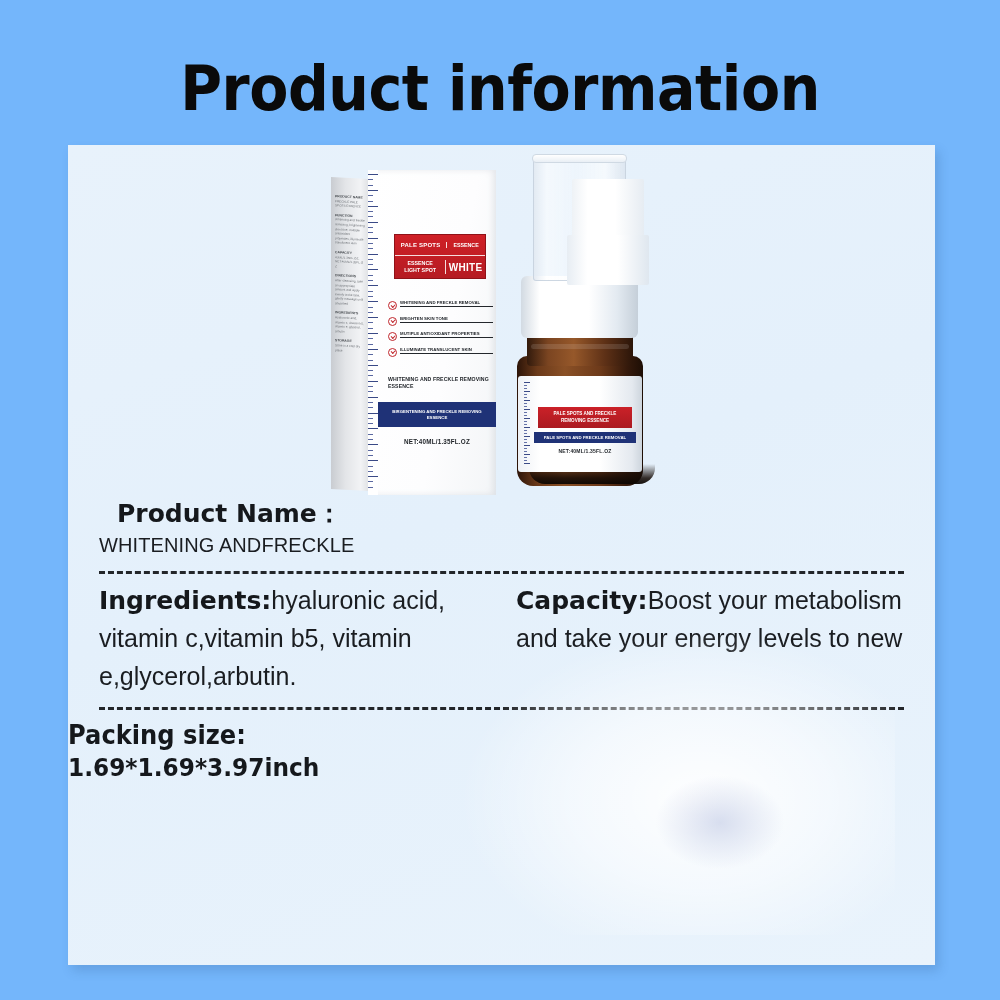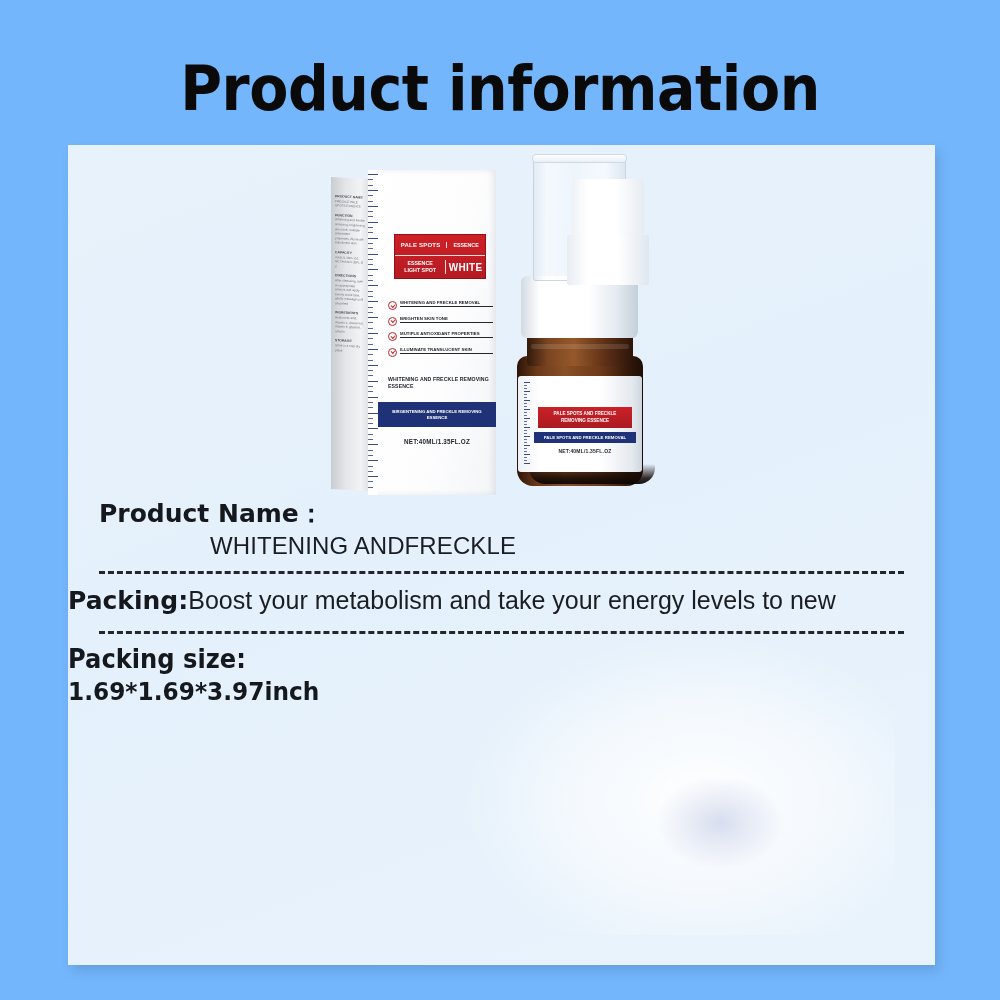--- a/index.html
+++ b/index.html
@@ -205,22 +205,22 @@
   .col-r{flex:1;box-sizing:border-box;padding-left:0px;}
   .lbl{
     font-family:"DejaVu Sans", sans-serif;
     font-weight:700;font-size:25px;color:#15181c;
   }
   .val{
     font-family:"Liberation Sans", sans-serif;
     font-weight:400;font-size:25px;color:#1a1d21;
   }
   .line-inline{line-height:34px;}
-  .stacked .lbl{display:block;line-height:33px;}
-  .stacked .val{display:block;line-height:31px;font-size:24px;letter-spacing:.1px;text-align:right;}
+  .stacked .lbl{display:block;line-height:33px;margin-left:18px;}
+  .stacked .val{display:block;line-height:31px;font-size:20px;letter-spacing:.1px;}
 
   .divider{
     height:0;border-top:3px dashed #23262a;
     margin:10px 31px 9px 31px;
   }
   .sizes .lbl{
     font-family:"DejaVu Sans", sans-serif;font-weight:700;font-size:26px;
     transform:scaleX(.93);transform-origin:0 50%;display:block;line-height:32px;
   }
   .sizes .val{
@@ -411,22 +411,25 @@
     <div class="row">
       <div class="col-l stacked">
         <span class="lbl">Product Name：</span>
         <span class="val">WHITENING ANDFRECKLE</span>
       </div>
     </div>
 
     <div class="divider"></div>
 
     <div class="row">
+      <div class="col-l line-inline">
+        <span class="lbl">Ingredients:</span><span class="val">hyaluronic acid, vitamin c,vitamin b5, vitamin e,glycerol,arbutin.</span>
+      </div>
       <div class="col-r line-inline">
-        <span class="lbl">Packing:</span><span class="val">Boost your metabolism and take your energy levels to new</span>
+        <span class="lbl">Capacity:</span><span class="val">Boost your metabolism and take your energy levels to new</span>
       </div>
     </div>
 
     <div class="divider"></div>
 
     <div class="row sizes">
       <div class="col-r">
         <span class="lbl">Packing size:</span>
         <span class="val">1.69*1.69*3.97inch</span>
       </div>

